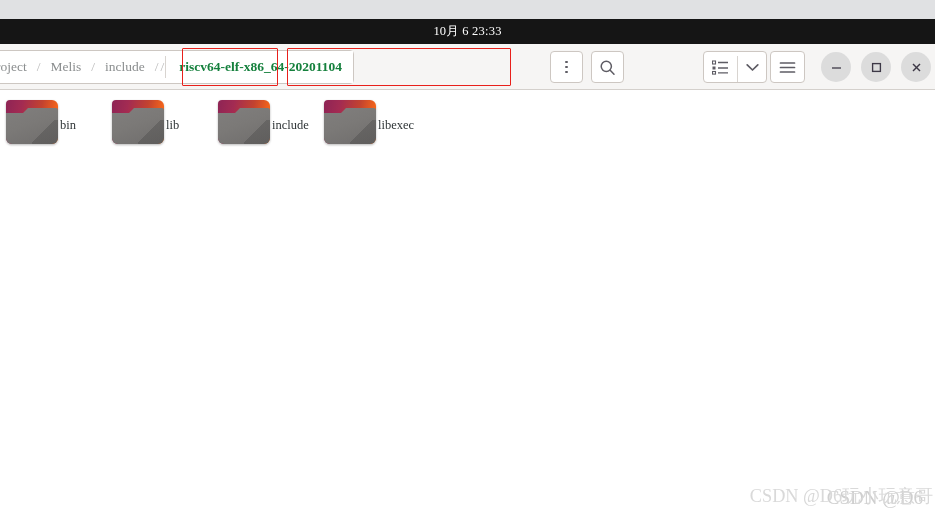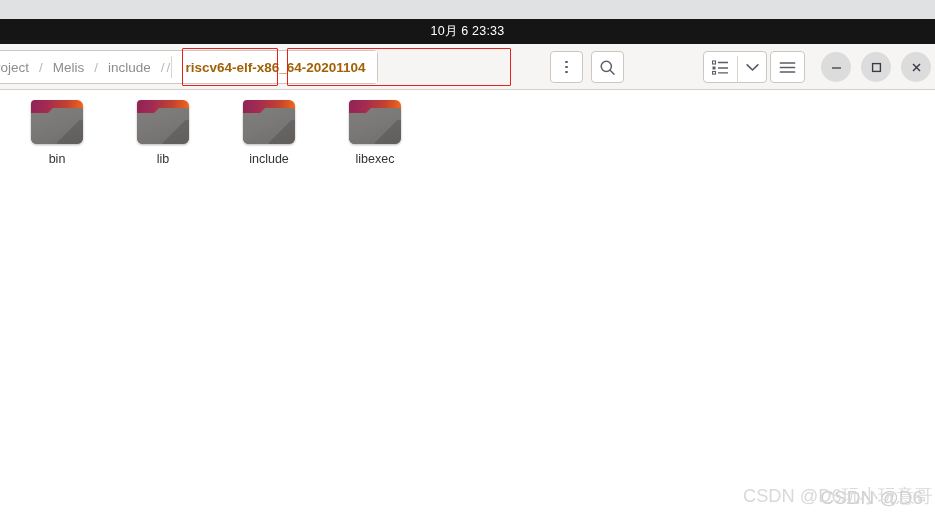--- a/index.html
+++ b/index.html
@@ -10,20 +10,21 @@
     overflow: hidden;
     font-family: "Liberation Sans", sans-serif;
     background: #ffffff;
   }
 
   #screen {
     position: relative;
     width: 935px;
     height: 515px;
     background: #ffffff;
+    font-family: Liberation Serif, serif;
   }
 
   
   .desktop-strip {
     position: absolute;
     left: 0; top: 0;
     width: 935px; height: 19px;
     background: #e0e1e3;
   }
 
@@ -73,21 +74,21 @@
     align-items: center;
     padding: 0 9px;
     font-size: 13.5px;
     color: #8b8e8f;
     background: #ffffff;
     white-space: nowrap;
     cursor: default;
     position: relative;
   }
   .crumb.current {
-    color: #a16207;
+    color: #15803d;
     font-weight: bold;
     padding: 0 11px 0 13px;
   }
   .crumb-sep {
     display: flex;
     align-items: center;
     font-size: 13.5px;
     color: #b9b9b9;
     background: #ffffff;
     padding: 0 1px;
@@ -173,21 +174,21 @@
   }
   .icon-grid {
     display: flex;
     padding: 6px 0 0 4px;
     align-items: flex-start;
   }
   .file-item {
     width: 106px;
     padding-top: 3px;
     display: flex;
-    flex-direction: column;
+    flex-direction: row;
     align-items: center;
     cursor: pointer;
     user-select: none;
   }
   .folder-icon {
     position: relative;
     width: 56px;
     height: 47px;
     margin-bottom: 5px;
     filter: drop-shadow(0 1px 1px rgba(0,0,0,0.28));

